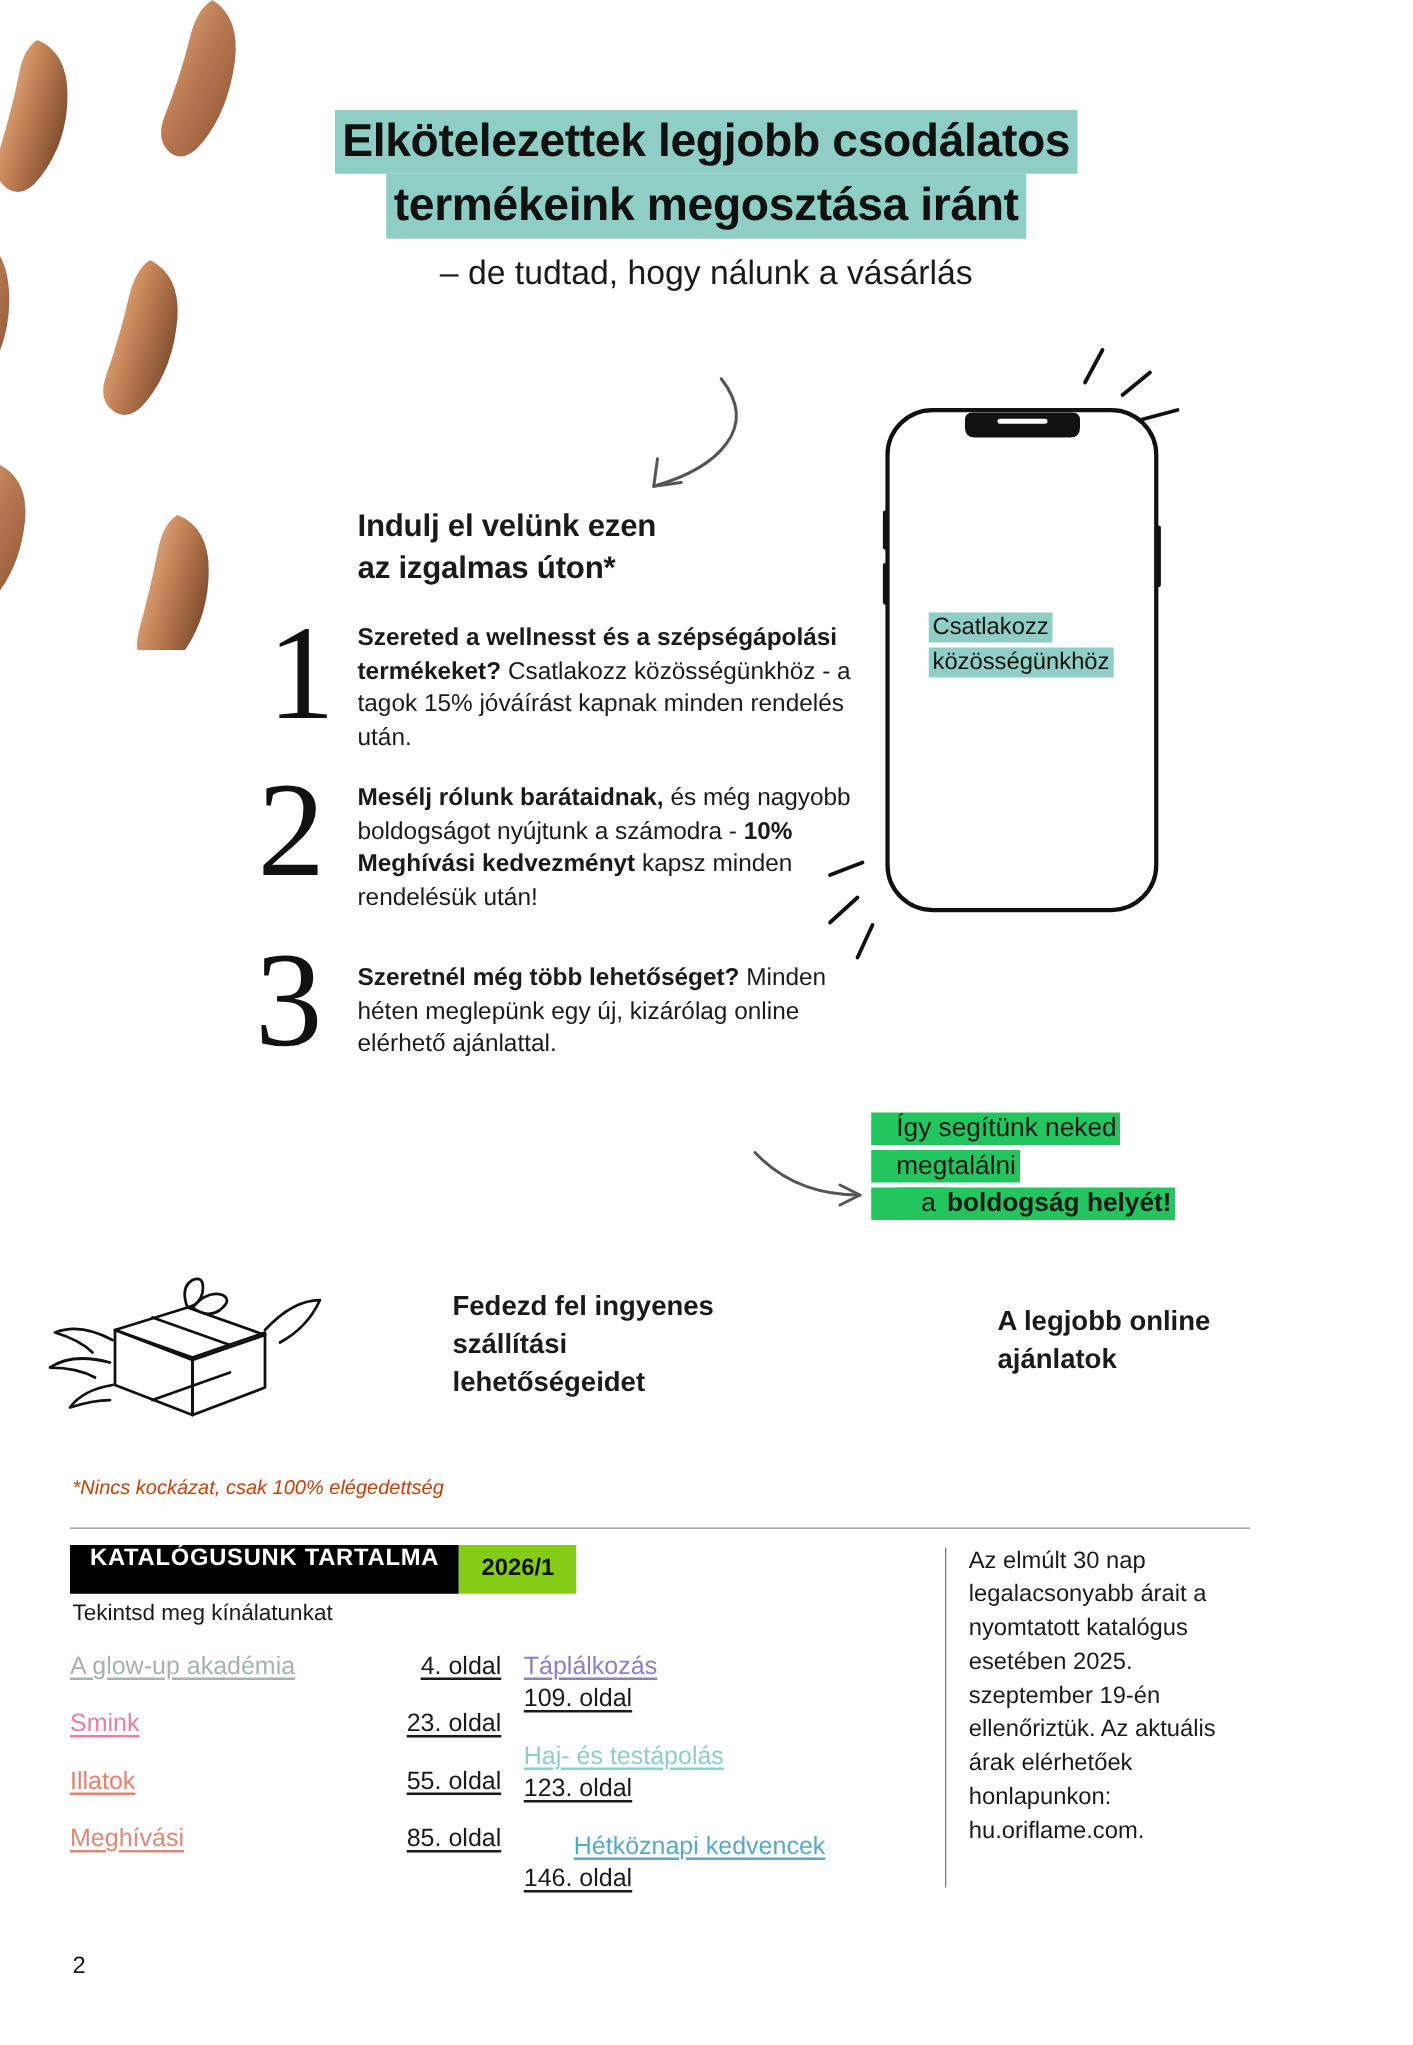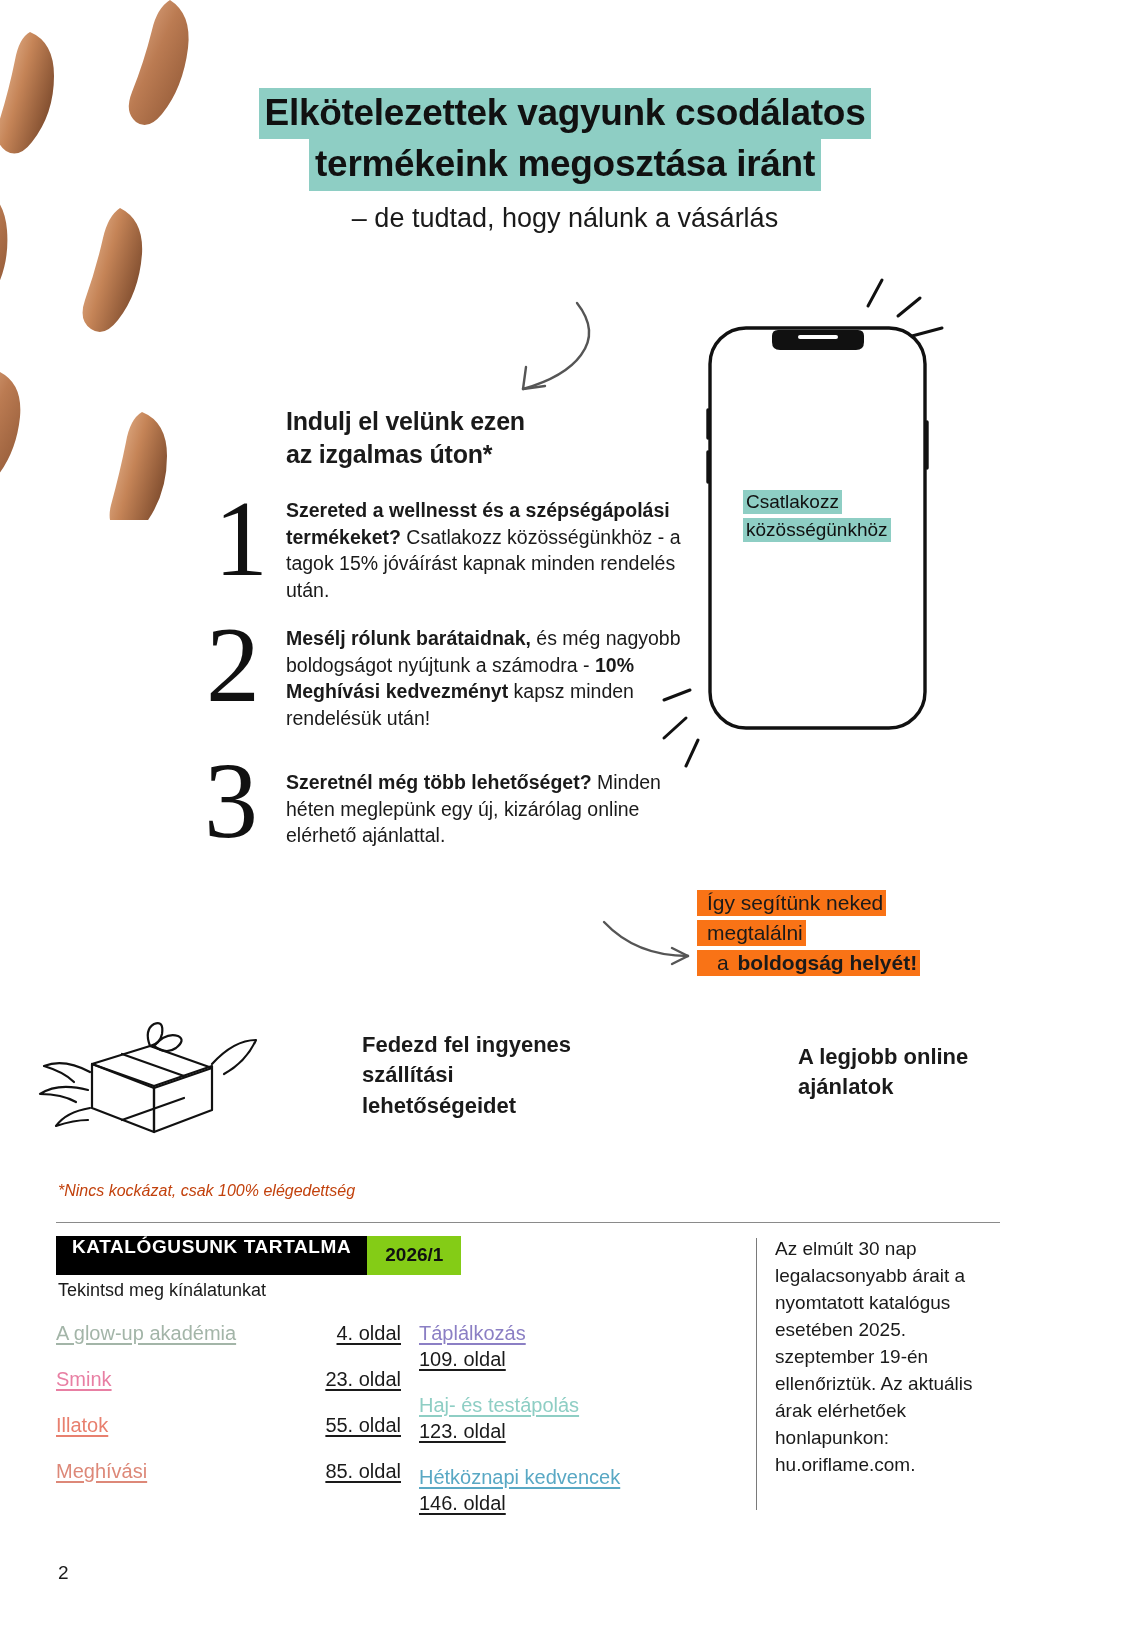--- a/index.html
+++ b/index.html
@@ -99,24 +99,24 @@
   
   .callout {
     position: absolute;
     left: 697px;
     top: 888px;
     width: 250px;
     font-size: 21px;
     line-height: 1.42;
   }
   .callout span {
-    background: #f97316;
+    background: #22c55e;
     box-decoration-break: clone;
     -webkit-box-decoration-break: clone;
-    padding: 1px 3px 2px 10px;
+    padding: 1px 3px 2px 20px;
   }
   .callout b { font-weight: 700; }
 
   .callout-arrow { position: absolute; left: 600px; top: 910px; }
 
   
   .giftbox { position: absolute; left: 30px; top: 1020px; }
 
   .cap-ship {
     position: absolute;
@@ -246,21 +246,21 @@
         <path d="M60 52 q24 10 24 44 q0 38 -22 66 q-13 17 -26 9 q-13 -9 -7 -29 q10 -32 16 -62 q4 -22 15 -28 z" fill="url(#cg2)"></path>
         <path d="M10 208 q24 8 27 42 q3 38 -16 68 q-12 19 -26 12 q-14 -7 -10 -28 q7 -33 11 -63 q3 -23 14 -31 z" fill="url(#cg)"></path>
         <path d="M150 228 q24 12 22 46 q-3 39 -24 66 q-14 18 -27 9 q-13 -9 -6 -29 q11 -31 18 -62 q5 -22 17 -30 z" fill="url(#cg2)"></path>
         <path d="M30 392 q23 12 20 45 q-4 38 -26 63 q-14 16 -26 6 q-12 -10 -3 -29 q13 -29 21 -59 q6 -21 14 -26 z" fill="url(#cg)"></path>
         <path d="M172 432 q25 10 25 44 q0 38 -21 67 q-13 18 -27 10 q-13 -8 -8 -28 q9 -33 15 -63 q4 -23 16 -30 z" fill="url(#cg2)"></path>
       </g>
     </svg>
   </div>
 
   <div class="headline-wrap">
-    <div class="headline-line">Elkötelezettek vagyunk csodálatos</div><br>
+    <div class="headline-line">Elkötelezettek legjobb csodálatos</div><br>
     <div class="headline-line">termékeink megosztása iránt</div>
   </div>
 
   <div class="subhead">
     <div>– de tudtad, hogy nálunk a vásárlás</div>
   </div>
 
   <div class="arrow-curve">
     <svg width="110" height="110" viewBox="0 0 110 110">
       <path d="M82 8 q22 28 4 52 q-16 22 -58 34" fill="none" stroke="#555" stroke-width="2.4" stroke-linecap="round"></path>
@@ -395,21 +395,21 @@
       <div class="toc-col right">
         <div class="toc-row">
           <span class="toc-name" style="color: rgb(139, 127, 196);">Táplálkozás</span>
           <span class="toc-page">109. oldal</span>
         </div>
         <div class="toc-row">
           <span class="toc-name" style="color: rgb(142, 206, 196);">Haj- és testápolás</span>
           <span class="toc-page">123. oldal</span>
         </div>
         <div class="toc-row">
-          <span class="toc-name" style="color: rgb(89, 168, 196);">Hétköznapi kedvencek</span>
+          <span class="toc-name" style="color: rgb(89, 168, 196); margin-left: 40px;">Hétköznapi kedvencek</span>
           <span class="toc-page">146. oldal</span>
         </div>
       </div>
     </div>
   </div>
 
   <div class="disc-rule"></div>
   <div class="disclaimer">Az elmúlt 30 nap legalacsonyabb árait a nyomtatott katalógus esetében 2025. szeptember 19-én ellenőriztük. Az aktuális árak elérhetőek honlapunkon: hu.oriflame.com.</div>
 
   <div class="page-num">2</div>

